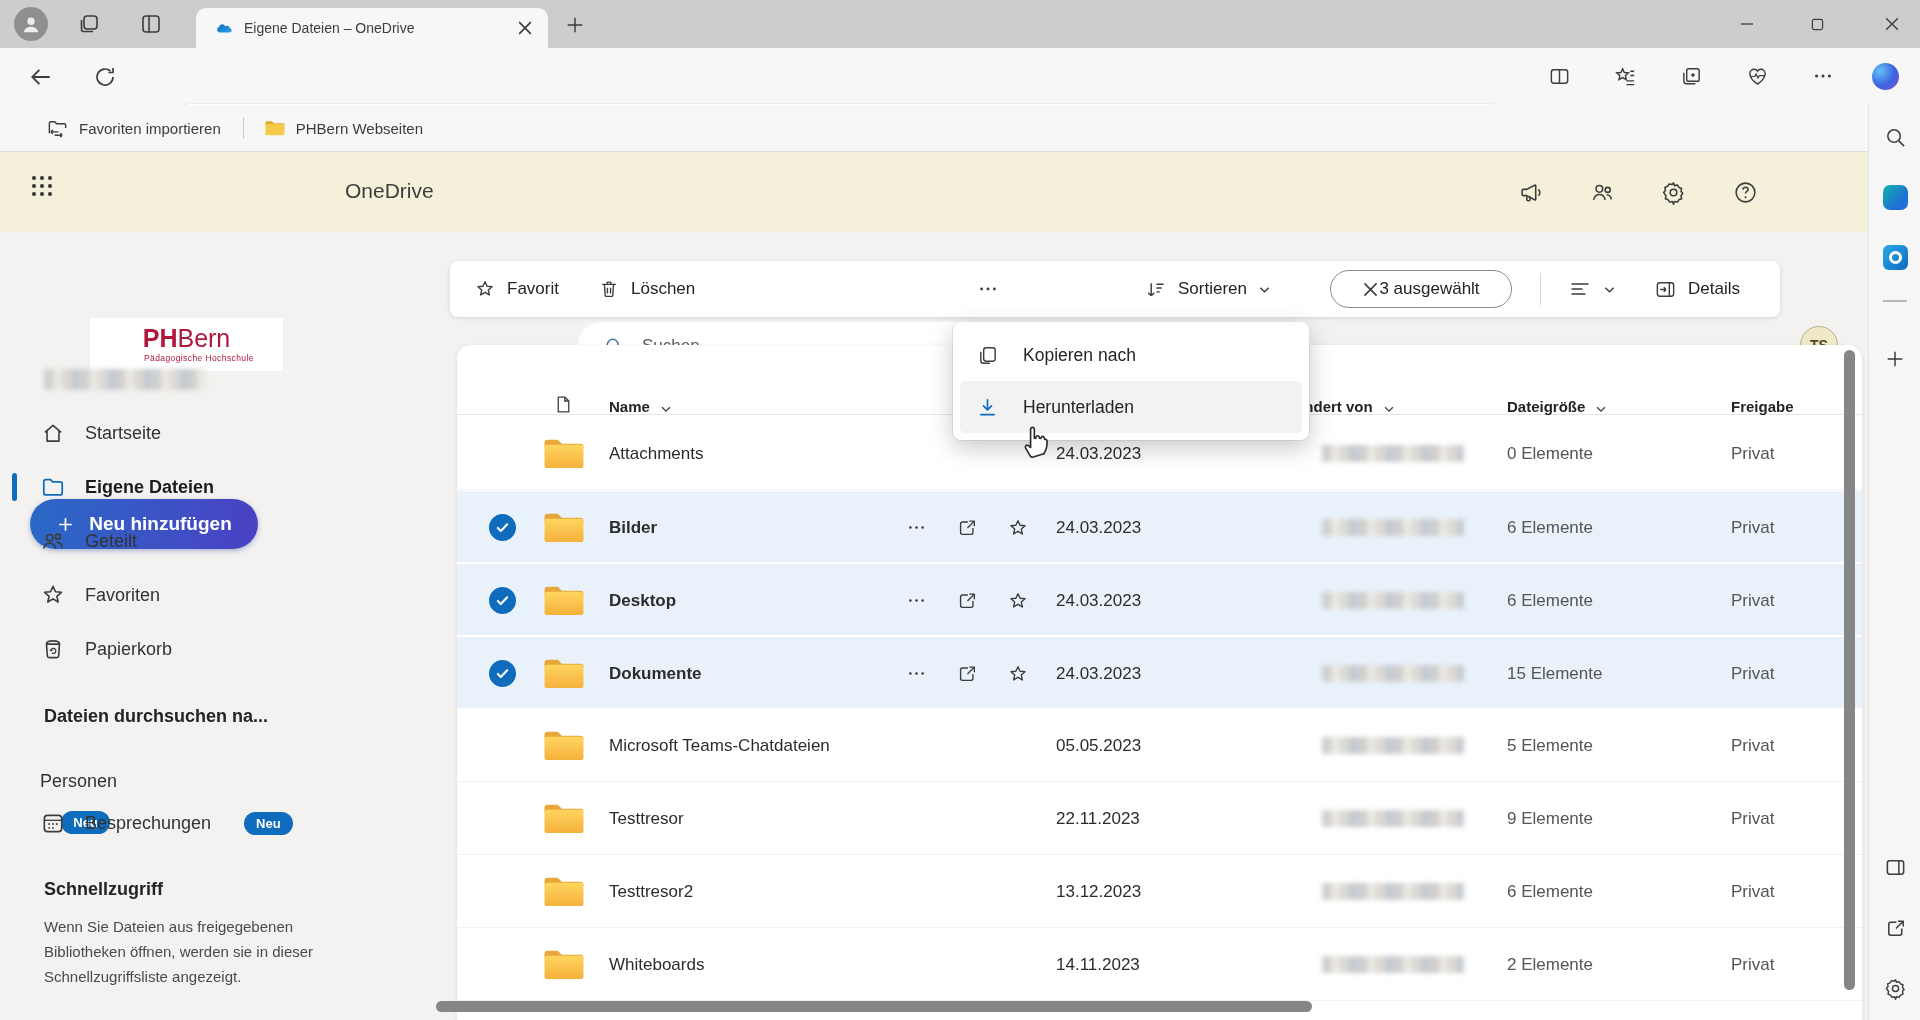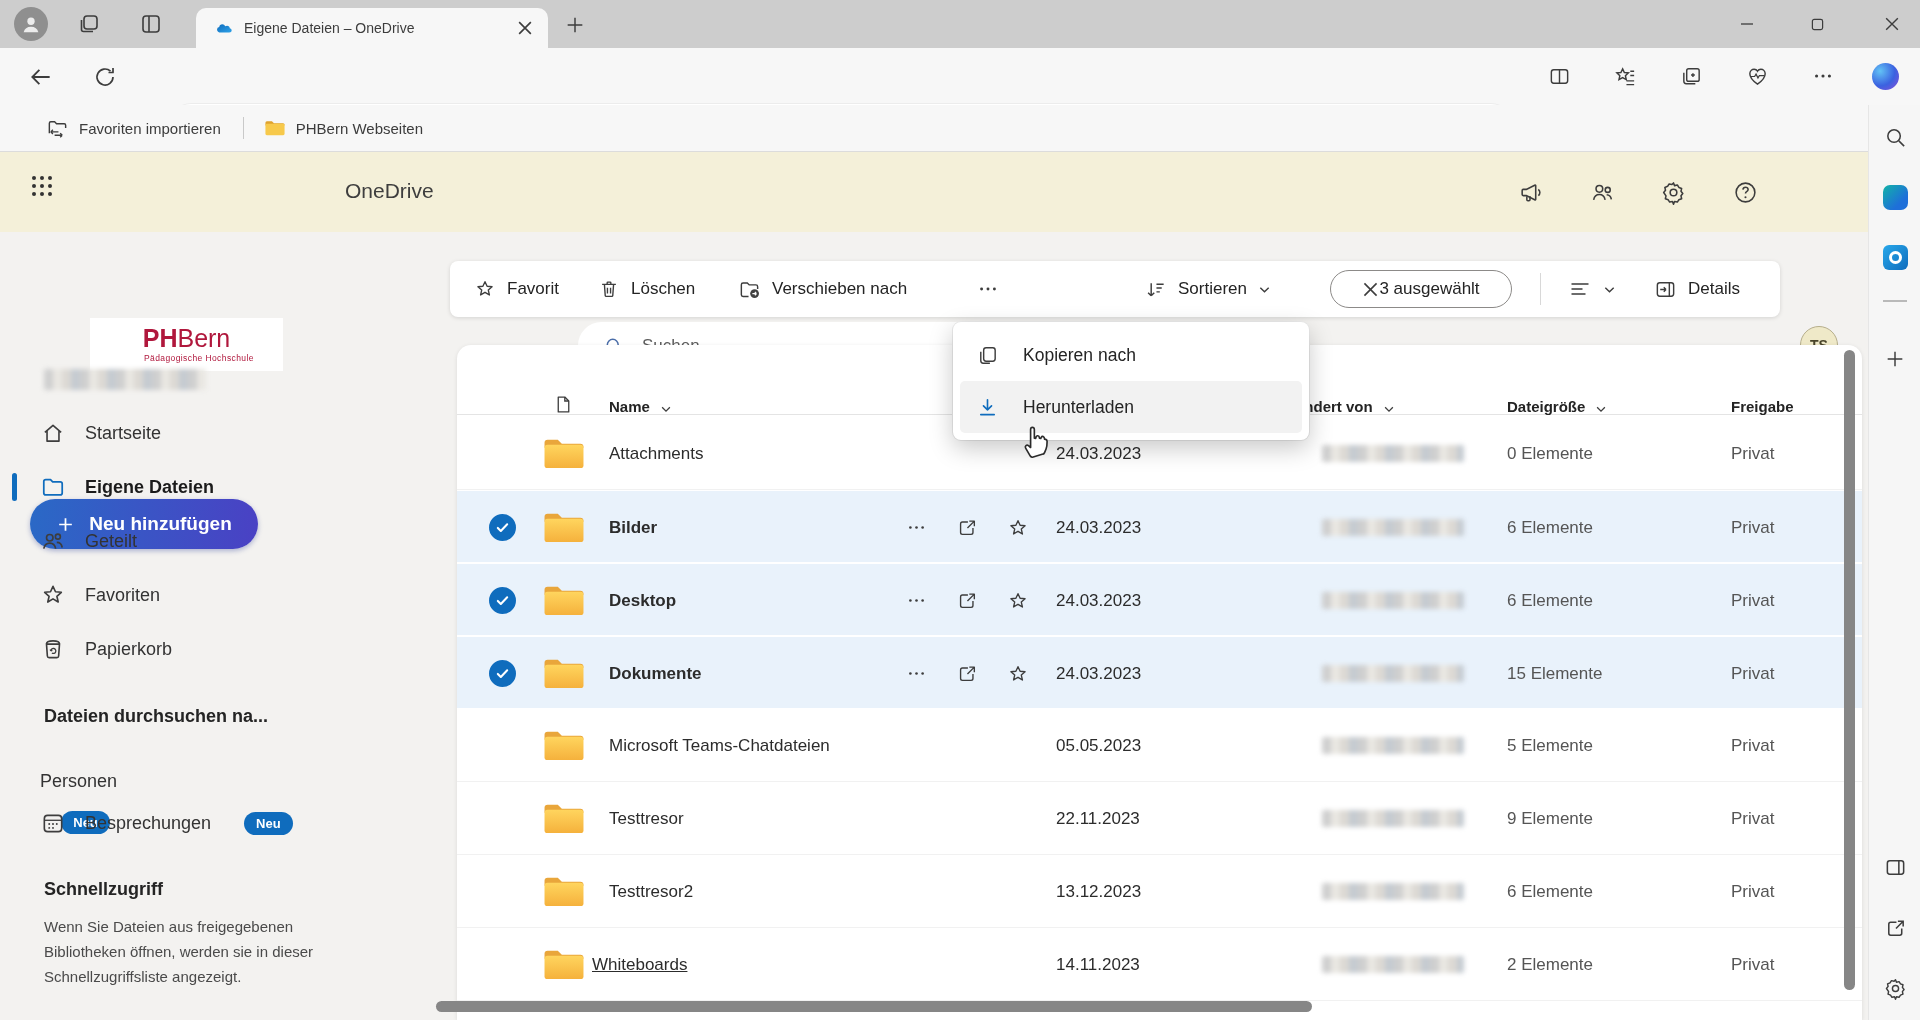--- a/index.html
+++ b/index.html
@@ -391,28 +391,20 @@
           <path d="M12 4l2.3 5 5.4.5-4.1 3.7 1.2 5.3L12 15.6l-4.8 2.9 1.2-5.3-4.1-3.7 5.4-.5z" stroke-linejoin="round"></path>
         </svg>
       <span class="lbl">Favorit</span>
     </div>
     <div class="tbtn" style="left:148px;">
       <svg class="ico" width="22" height="22" viewBox="0 0 24 24" fill="none" stroke="currentColor" stroke-width="1.5">
           <path d="M4.5 7h15M10 7V5.2q0-.7.7-.7h2.6q.7 0 .7.7V7M7 7l.9 12.2q.1.8.9.8h6.4q.8 0 .9-.8L17 7M10.3 10.5v6.3M13.7 10.5v6.3"></path>
         </svg>
       <span class="lbl">Löschen</span>
     </div>
-    <div class="tbtn" style="left:288px;">
-      <svg class="ico" width="23" height="23" viewBox="0 0 24 24" fill="none" stroke="currentColor" stroke-width="1.5">
-          <path d="M3.5 7q0-1.8 1.8-1.8h4.4l2 2h7q1.8 0 1.8 1.8v2.5M3.5 7v10.5q0 1.8 1.8 1.8H11"></path>
-          <circle cx="17.3" cy="16.3" r="4.6" fill="#424242" stroke="none"></circle>
-          <path d="M15 16.3h4.3m0 0l-1.7-1.7m1.7 1.7l-1.7 1.7" stroke="#fff" stroke-width="1.3"></path>
-        </svg>
-      <span class="lbl">Verschieben nach</span>
-    </div>
     <div class="tbtn" style="left:518px;width:40px;justify-content:center;">
       <svg class="ico" width="22" height="22" viewBox="0 0 24 24" fill="currentColor">
           <circle cx="5" cy="12" r="1.6"></circle>
           <circle cx="12" cy="12" r="1.6"></circle>
           <circle cx="19" cy="12" r="1.6"></circle>
         </svg>
     </div>
     <div class="tbtn" style="left:694px;">
       <svg class="ico" width="23" height="23" viewBox="0 0 24 24" fill="none" stroke="currentColor" stroke-width="1.5">
           <path d="M7.5 5.5v13m0 0l-3.2-3.2M7.5 18.5l3.2-3.2M13 6.5h7.5M13 10.5h5.5M13 14.5h3.5"></path>
@@ -675,21 +667,21 @@
         </div>
 
         <div class="frow">
 
           <div class="fcell" style="left:84px;">
             <svg width="46" height="37" viewBox="0 0 46 38">
               <path d="M3 8q0-3.2 3.2-3.2h10.4l4.2 4.2h19q3.2 0 3.2 3.2v1H3z" fill="#e9a63b"></path>
               <rect x="3" y="10" width="40" height="24" rx="3" fill="url(#gfold)"></rect>
             </svg>
           </div>
-          <div class="fcell cell-name" style="left:135px;text-decoration:underline;">Whiteboards</div>
+          <div class="fcell cell-name" style="left:152px;">Whiteboards</div>
 
           <div class="fcell" style="left:599px;">14.11.2023</div>
           <div class="fcell" style="left:865px;">
             <span class="redacted" style="width:142px;height:17px;"></span>
           </div>
           <div class="fcell muted" style="left:1050px;">2 Elemente</div>
           <div class="fcell muted" style="left:1274px;">Privat</div>
         </div>
       </div>
   </div>

